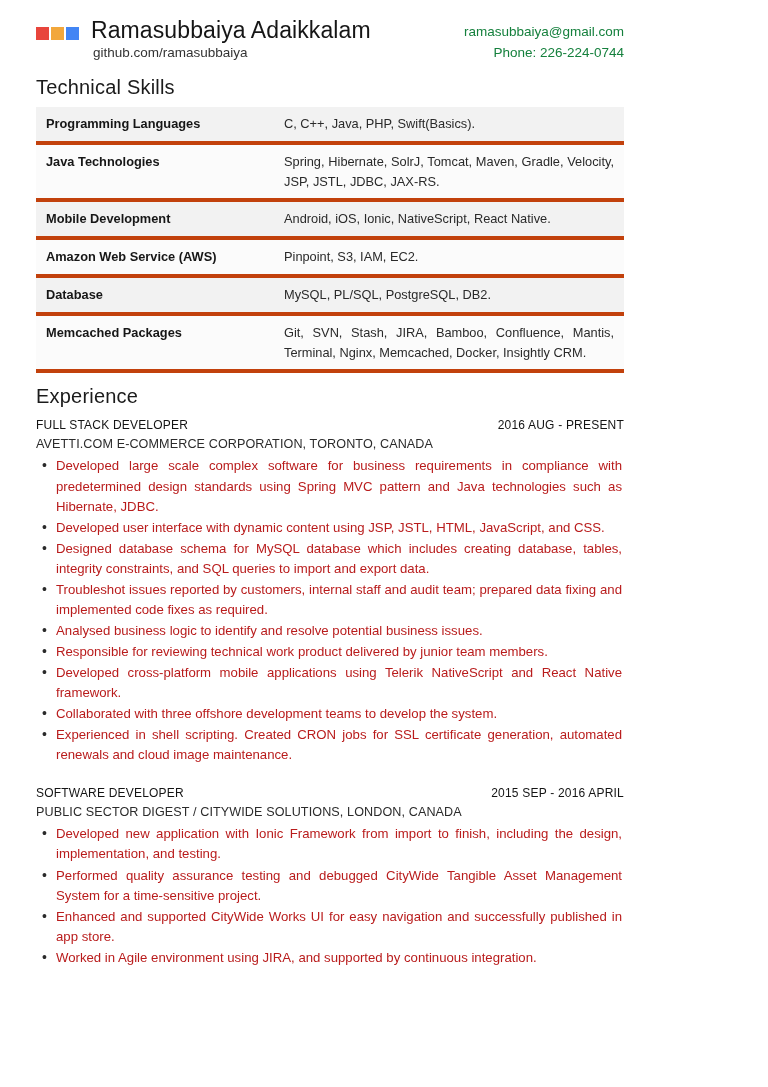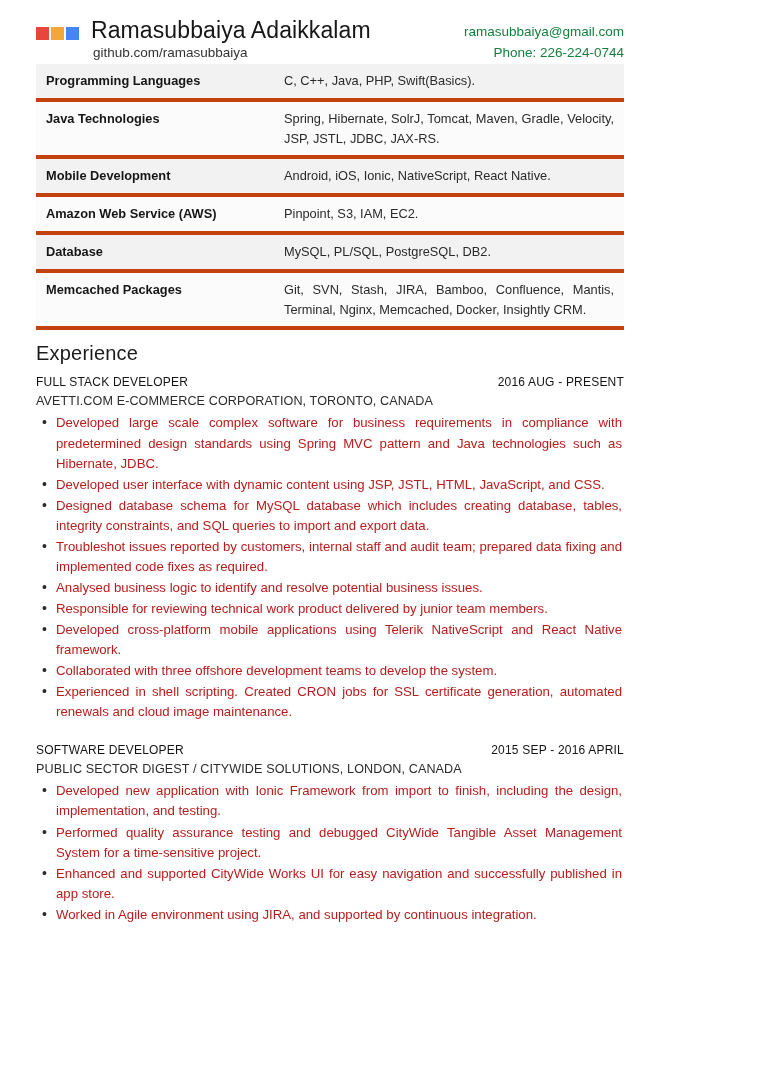--- a/index.html
+++ b/index.html
@@ -158,20 +158,21 @@
         <div class="full-name">Ramasubbaiya Adaikkalam</div>
         <div class="github">github.com/ramasubbaiya</div>
       </div>
     </div>
     <div class="header-right">
       <div>ramasubbaiya@gmail.com</div>
       <div>Phone: 226-224-0744</div>
     </div>
   </div>
 
+  <div class="section-title">Technical Skills</div>
 
   <table class="skills">
     <tbody>
       <tr>
         <td class="skill-label">Programming Languages</td>
         <td class="skill-value">C, C++, Java, PHP, Swift(Basics).</td>
       </tr>
       <tr>
         <td class="skill-label">Java Technologies</td>
         <td class="skill-value">Spring, Hibernate, SolrJ, Tomcat, Maven, Gradle, Velocity, JSP, JSTL, JDBC, JAX-RS.</td>

